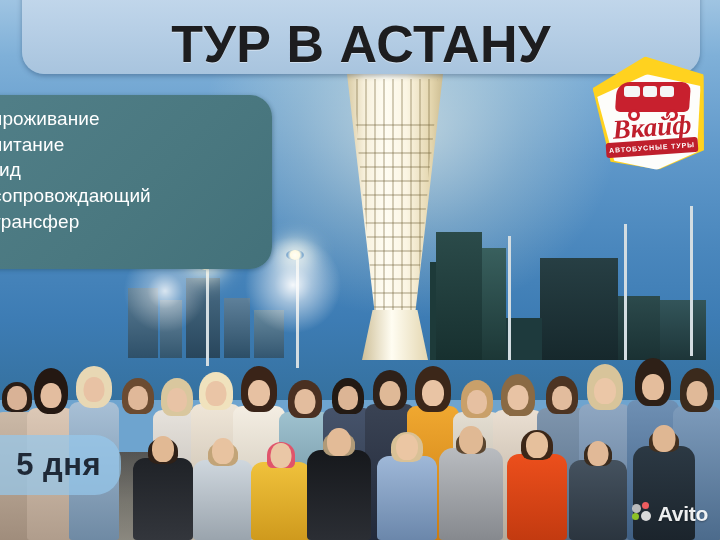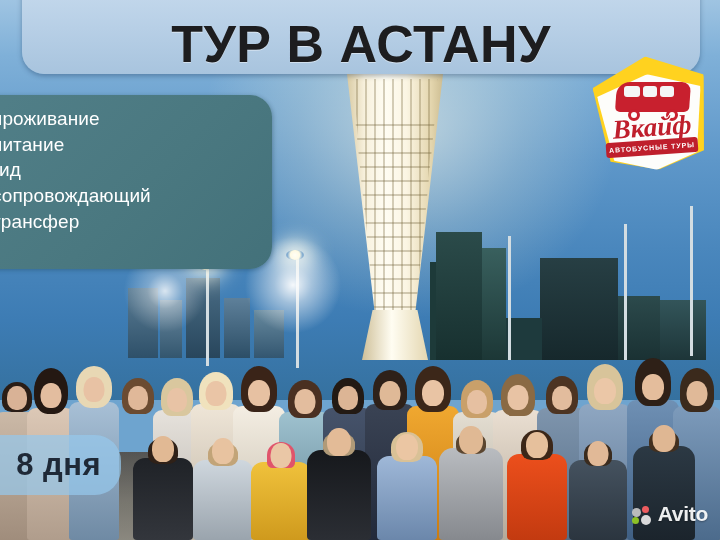--- a/index.html
+++ b/index.html
@@ -201,21 +201,21 @@
     display:flex; align-items:center; justify-content:flex-end;
     padding-right:20px;
   }
   .days-text {
     font-size:31px; font-weight:bold; color:#1f2937; letter-spacing:.5px;
   }
 
   
   .avito {
     position:absolute; right:12px; bottom:14px;
-    display:flex; align-items:flex-end; gap:4px; opacity:.92;
+    display:flex; align-items:flex-start; gap:4px; opacity:.92;
   }
   .avito-dots { position:relative; width:22px; height:20px; }
   .avito-dots i { position:absolute; border-radius:50%; display:block; }
   .avito-word {
     font-size:21px; font-weight:bold; color:#ffffff; letter-spacing:-.3px;
     text-shadow:0 1px 2px rgba(0,0,0,.35);
   }
 </style>
 </head>
 <body>
@@ -422,21 +422,21 @@
       <div class="bus-wheel" style="left:12px;"></div>
       <div class="bus-wheel" style="left:50px;"></div>
     </div>
     <div class="logo-word">Вкайф</div>
     <div class="logo-ribbon">
       <span>АВТОБУСНЫЕ ТУРЫ</span>
     </div>
   </div>
 
   <div class="days-badge">
-    <span class="days-text">8 дня</span>
+    <span class="days-text">5 дня</span>
   </div>
 
   <div class="avito">
     <span class="avito-dots">
       <i style="left:0;top:2px;width:9px;height:9px;background:#c8c8c8;"></i>
       <i style="left:0;top:11px;width:7px;height:7px;background:#97cf26;"></i>
       <i style="left:10px;top:0;width:7px;height:7px;background:#ff6163;"></i>
       <i style="left:9px;top:9px;width:10px;height:10px;background:#e9e9e9;"></i>
     </span>
     <span class="avito-word">Avito</span>

